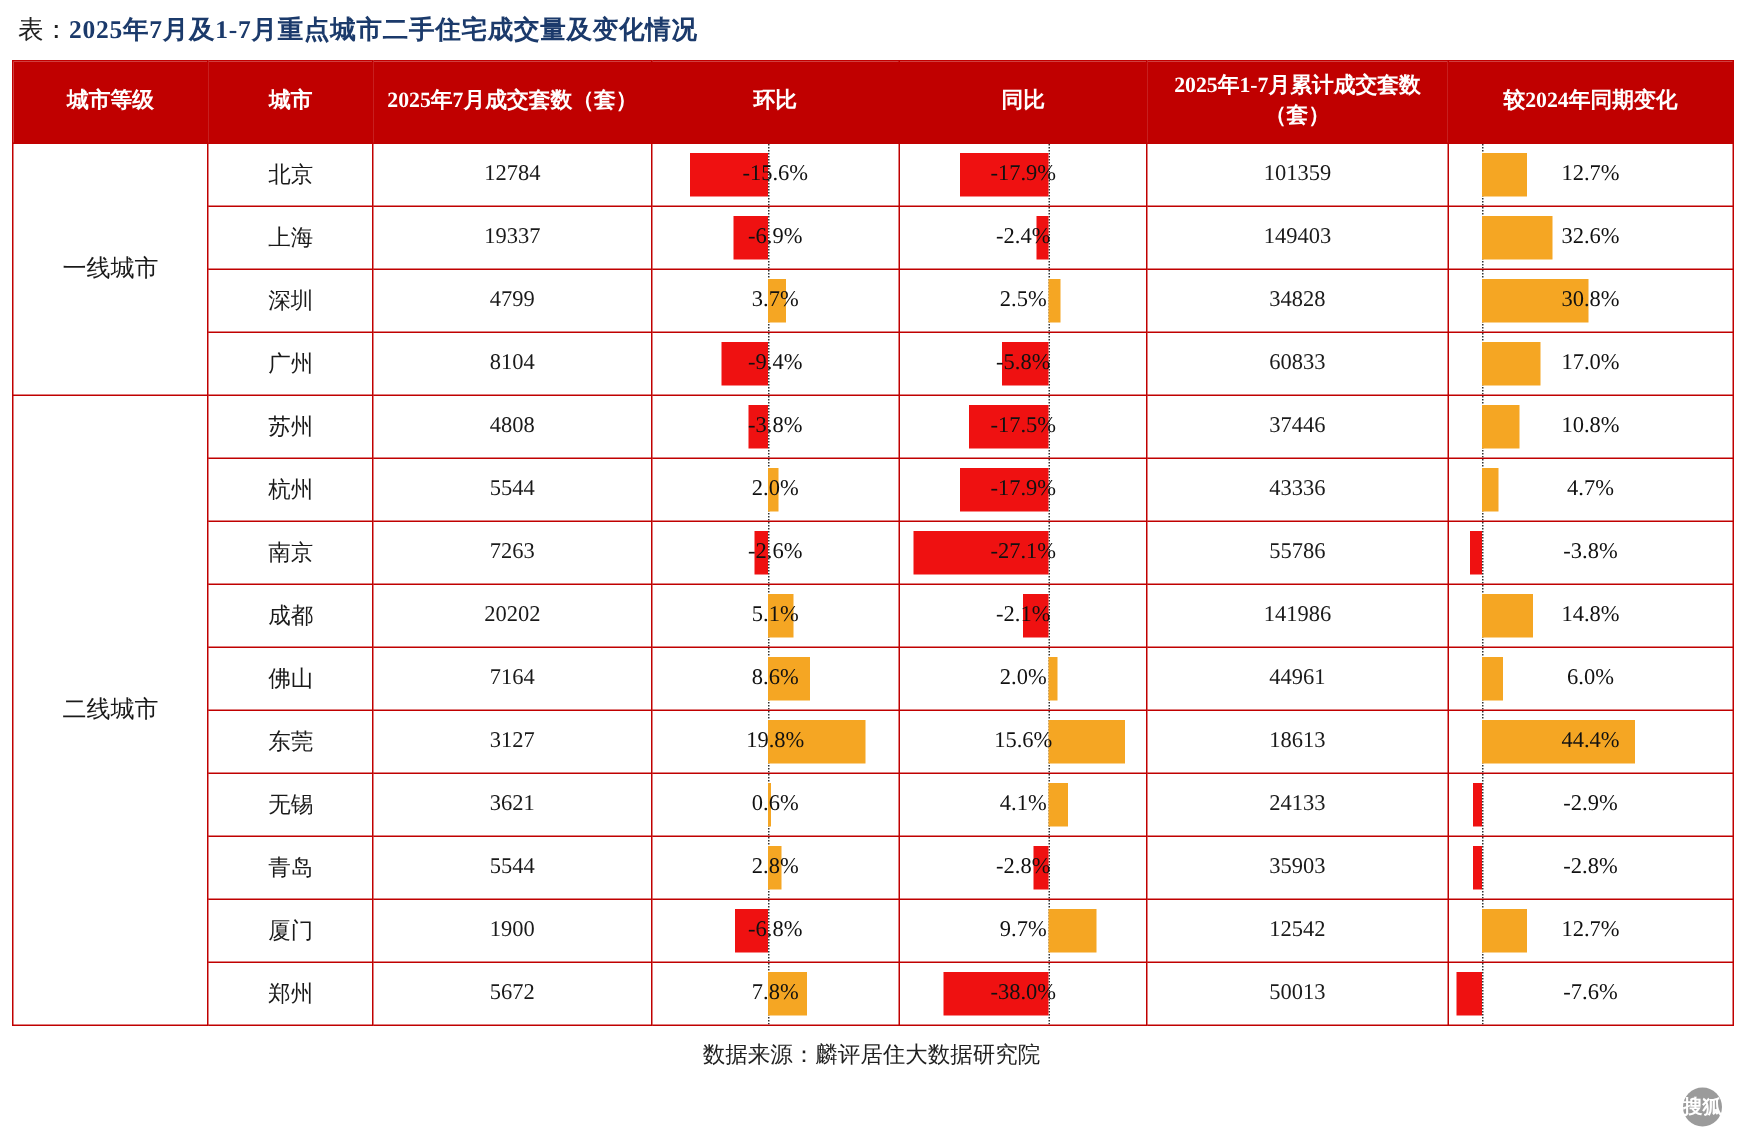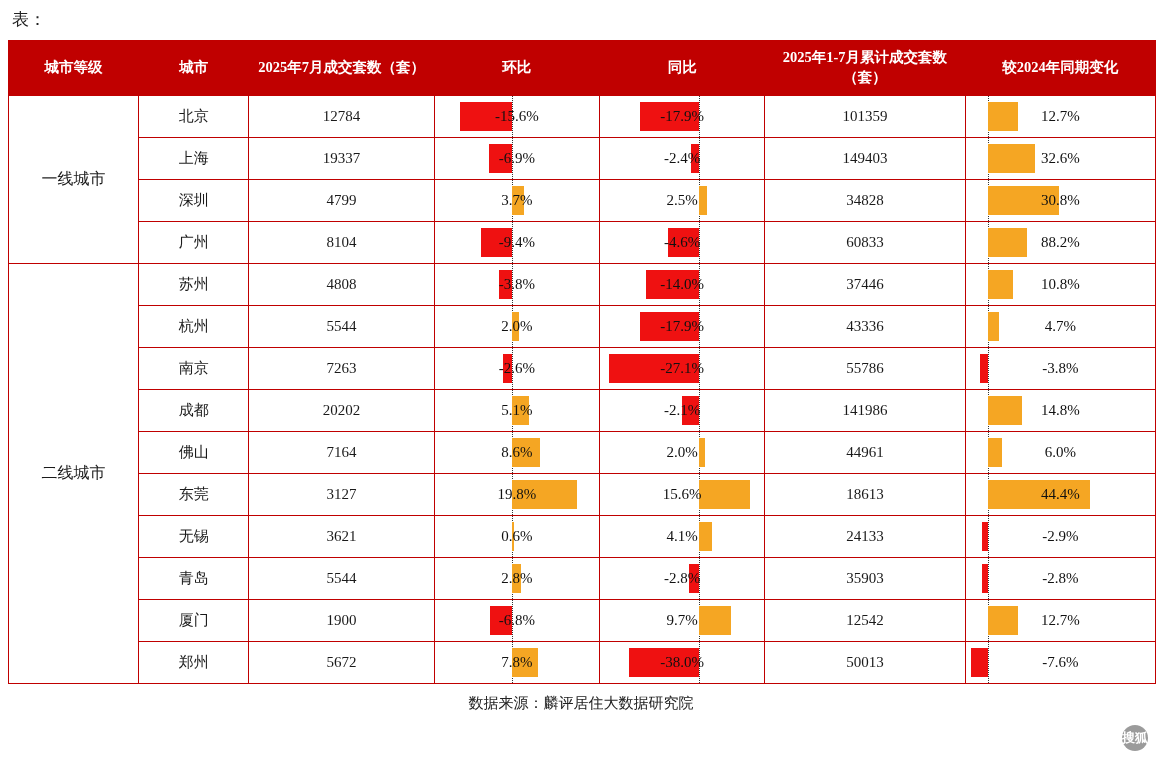--- a/index.html
+++ b/index.html
@@ -119,20 +119,21 @@
     background:#8a8a8a;color:#fff;
     display:flex;align-items:center;justify-content:center;
     font-size:13px;font-weight:bold;
   }
 </style>
 </head>
 <body>
 
 <div class="title-bar">
   <span class="title-prefix">表：</span>
+  <span class="title-main">2025年7月及1-7月重点城市二手住宅成交量及变化情况</span>
 </div>
 
 <table class="grid">
   <colgroup>
     <col style="width:130px">
       <col style="width:110px">
       <col style="width:185px">
     <col style="width:165px">
       <col style="width:165px">
       <col style="width:200px">
@@ -236,48 +237,48 @@
           <div class="barwrap">
             <div class="zeroline" style="left: 47%;"></div>
             <div class="bar neg" style="right: 53%; width: 31.02px;"></div>
             <div class="barlabel">-9.4%</div>
           </div>
         </td>
         <td class="barcell">
           <div class="barwrap">
             <div class="zeroline" style="left: 60%;"></div>
             <div class="bar neg" style="right: 40%; width: 30.36px;"></div>
-            <div class="barlabel">-4.6%</div>
+            <div class="barlabel">-5.8%</div>
           </div>
         </td>
         <td class="num">60833</td>
         <td class="barcell">
           <div class="barwrap">
             <div class="zeroline" style="left: 12%;"></div>
             <div class="bar pos" style="left: 12%; width: 39.1px;"></div>
-            <div class="barlabel">88.2%</div>
+            <div class="barlabel">17.0%</div>
           </div>
         </td>
       </tr>
       <tr class="tier-sep">
         <td class="tier" rowspan="10">二线城市</td>
         <td class="city">苏州</td>
         <td class="num">4808</td>
         <td class="barcell">
           <div class="barwrap">
             <div class="zeroline" style="left: 47%;"></div>
             <div class="bar neg" style="right: 53%; width: 12.54px;"></div>
             <div class="barlabel">-3.8%</div>
           </div>
         </td>
         <td class="barcell">
           <div class="barwrap">
             <div class="zeroline" style="left: 60%;"></div>
             <div class="bar neg" style="right: 40%; width: 52.14px;"></div>
-            <div class="barlabel">-14.0%</div>
+            <div class="barlabel">-17.5%</div>
           </div>
         </td>
         <td class="num">37446</td>
         <td class="barcell">
           <div class="barwrap">
             <div class="zeroline" style="left: 12%;"></div>
             <div class="bar pos" style="left: 12%; width: 24.84px;"></div>
             <div class="barlabel">10.8%</div>
           </div>
         </td>

